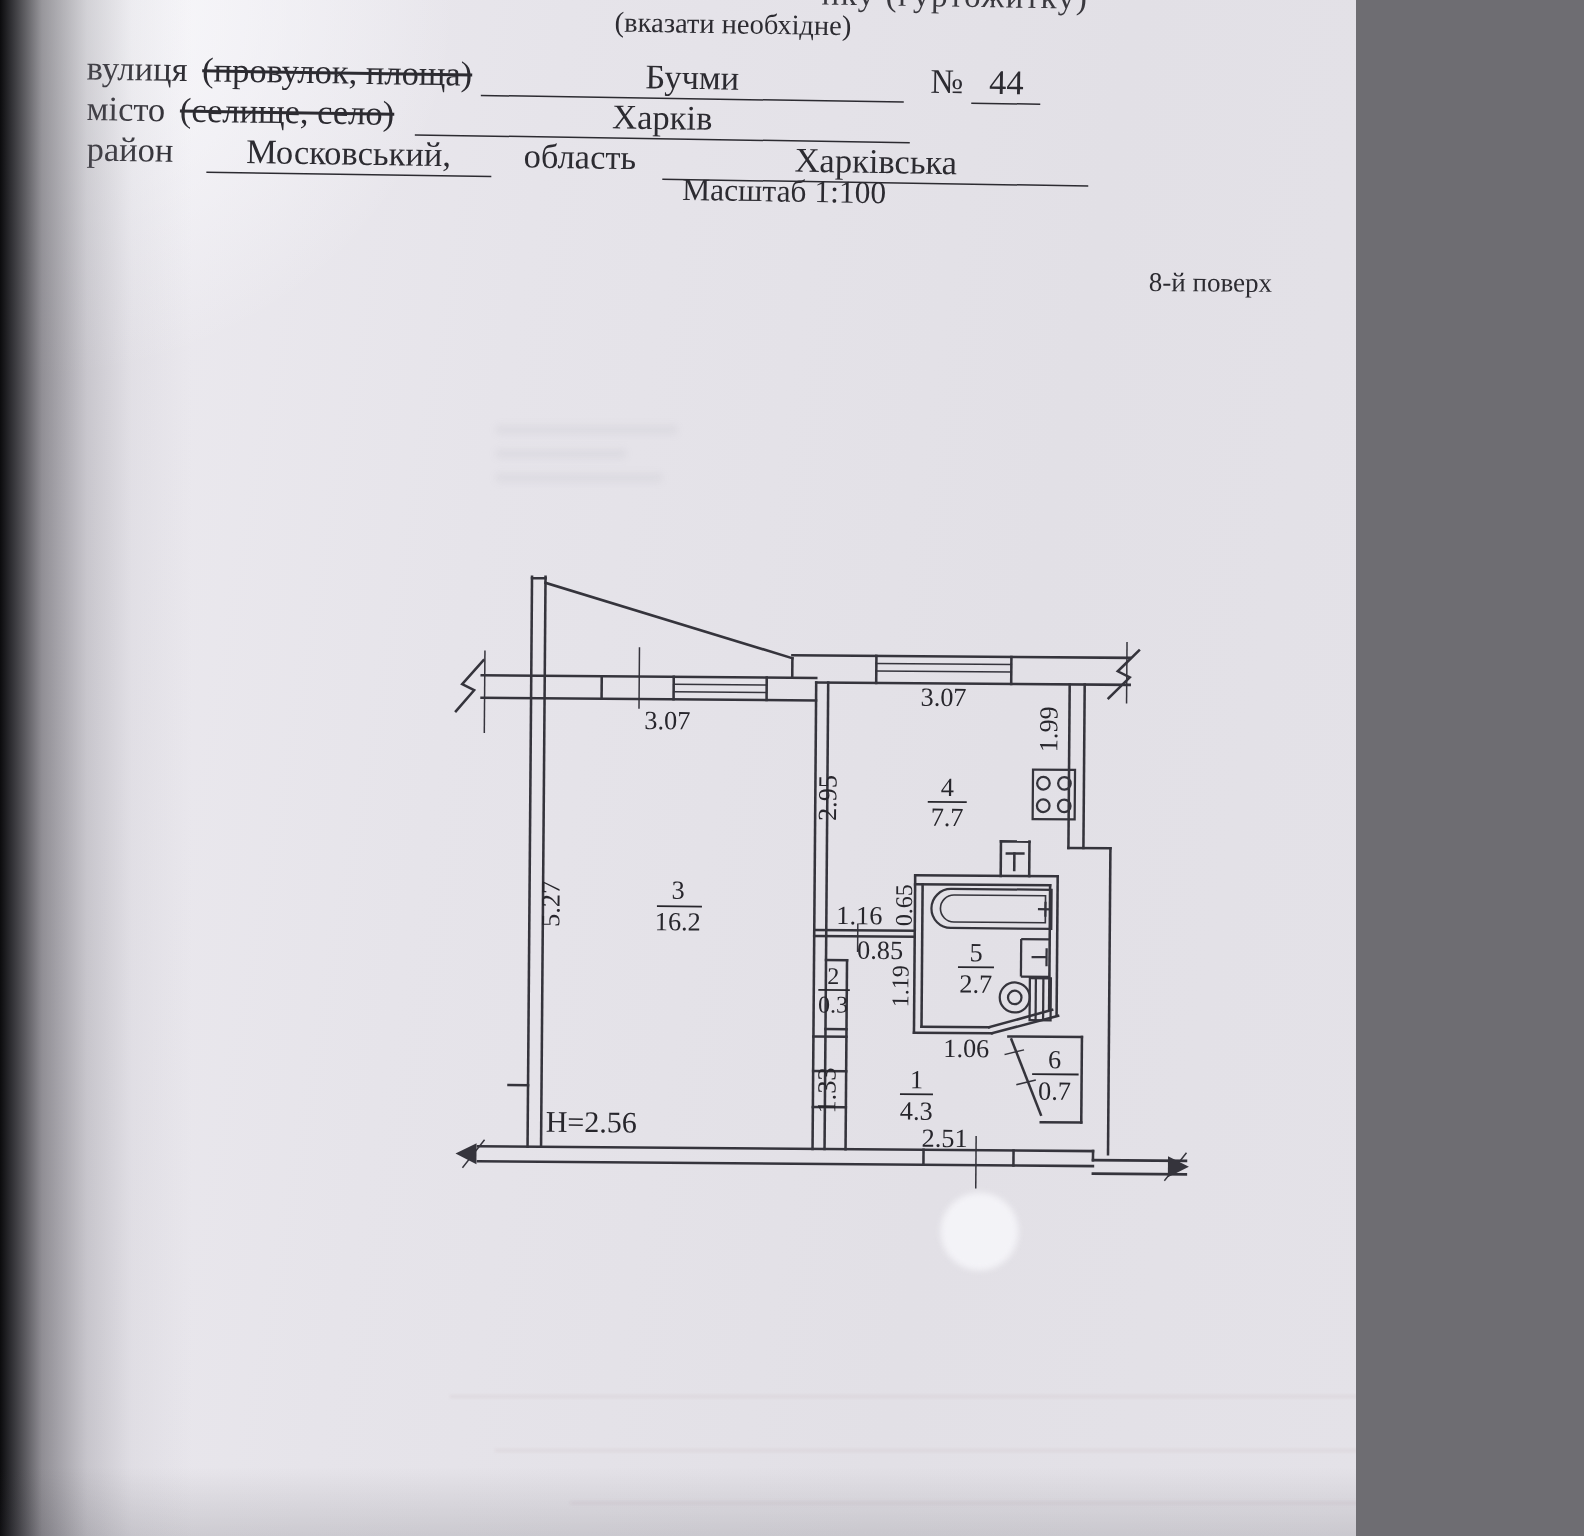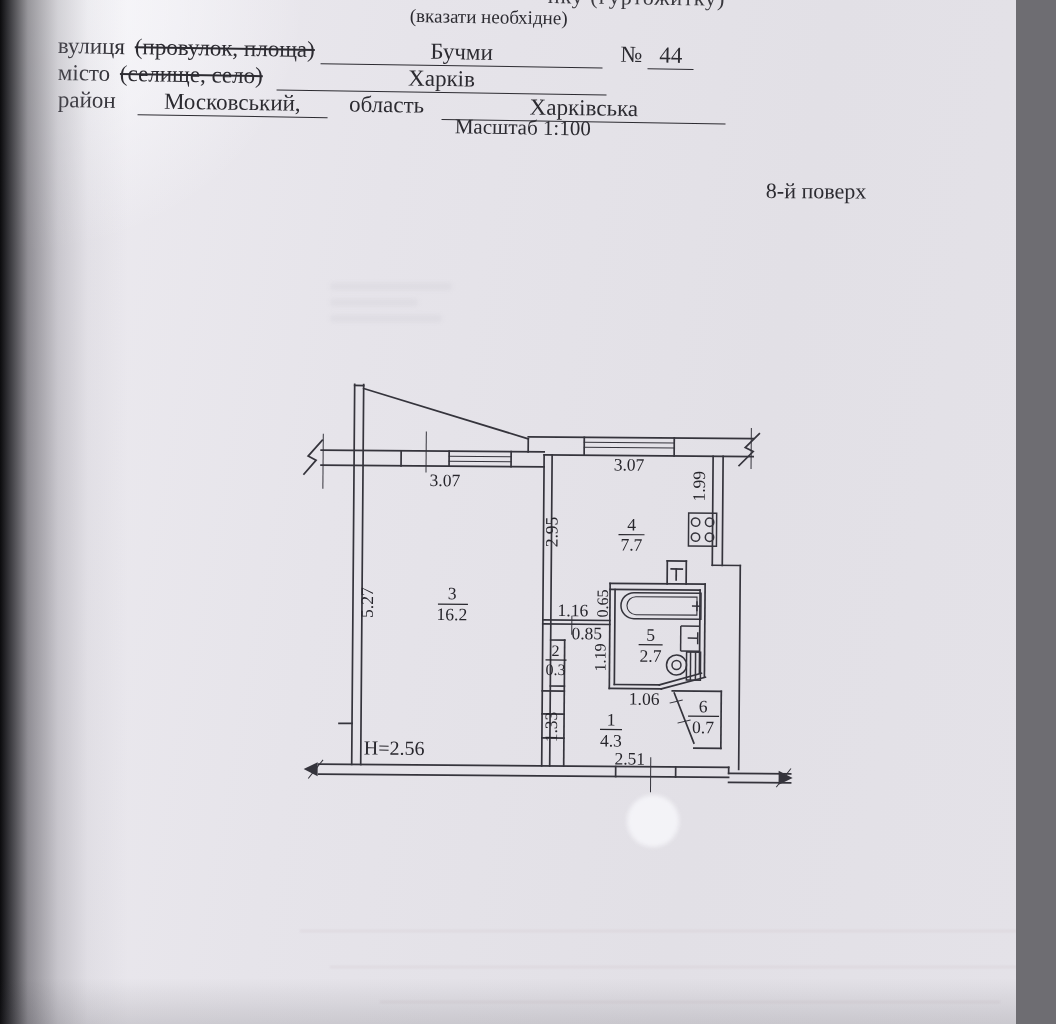--- a/index.html
+++ b/index.html
@@ -1,38 +1,38 @@
 <!DOCTYPE html>
 <html><head>
 <meta charset="utf-8">
 <style>
   html,body{margin:0;padding:0;background:#6e6d72;}
   .page{
-    position:relative;width:1016px;height:1024px;overflow:hidden;
+    position:relative;width:904px;height:1024px;overflow:hidden;
     background:linear-gradient(100deg,#edebf0 0%,#e6e4ea 35%,#e2e0e6 70%,#e4e2e8 100%);
     font-family:"Liberation Serif","DejaVu Serif",serif;color:#2c2b31;
   }
   .edge-left{position:absolute;left:0;top:0;width:130px;height:100%;pointer-events:none;
     background:linear-gradient(to right,#0b0b0d 0px,rgba(18,18,22,.88) 7px,rgba(70,68,75,.55) 28px,rgba(120,118,127,.30) 58px,rgba(170,168,178,.14) 88px,rgba(200,198,208,0) 128px);}
   .corner-light{position:absolute;left:0;top:0;width:300px;height:250px;pointer-events:none;
     background:radial-gradient(ellipse at 4% 0%,rgba(253,253,255,.95) 0%,rgba(250,250,253,.55) 38%,rgba(250,250,253,0) 72%);}
   .edge-bottom{position:absolute;left:0;bottom:0;width:100%;height:46px;pointer-events:none;
     background:linear-gradient(to top,rgba(46,45,52,.14),rgba(46,45,52,0));}
 
   .hline{position:absolute;white-space:nowrap;font-size:23px;transform:rotate(0.9deg);transform-origin:0 0;}
   .struck{text-decoration:line-through;text-decoration-thickness:1.6px;}
   .uval{display:inline-block;text-align:center;border-bottom:1.7px solid #2c2b31;line-height:1.15;}
   .lbl{margin-right:4px;}
   .clip-top{left:548px;top:-17px;font-size:22px;letter-spacing:1px;opacity:.92;}
   .note-line{left:410px;top:5px;font-size:19px;}
   .street-line{left:58px;top:33px;}
   .city-line{left:58px;top:60px;}
   .district-line{left:58px;top:87px;}
   .scale-line{left:437px;top:114px;font-size:21px;}
-  .floor-line{left:766px;top:178px;font-size:22px;transform:rotate(0.4deg);}
+  .floor-line{left:766px;top:178px;font-size:18px;transform:rotate(0.4deg);}
 
   .ghost{position:absolute;left:330px;top:283px;width:140px;filter:blur(2.5px);opacity:.55;}
   .ghost div{background:rgba(150,148,160,.18);height:7px;margin-bottom:9px;border-radius:3px;}
   .bleed{position:absolute;height:2px;background:rgba(168,132,142,.10);filter:blur(1px);}
   .spot{position:absolute;left:627px;top:795px;width:52px;height:52px;border-radius:50%;
         background:rgba(248,247,251,.8);filter:blur(2px);}
   svg.plan{position:absolute;left:0;top:0;}
   svg text{font-family:"Liberation Serif","DejaVu Serif",serif;}
 </style>
 </head>

